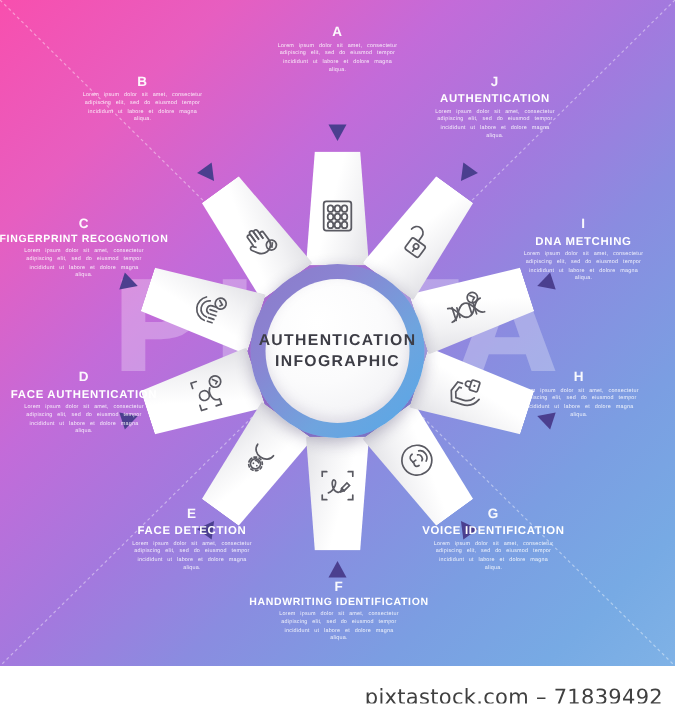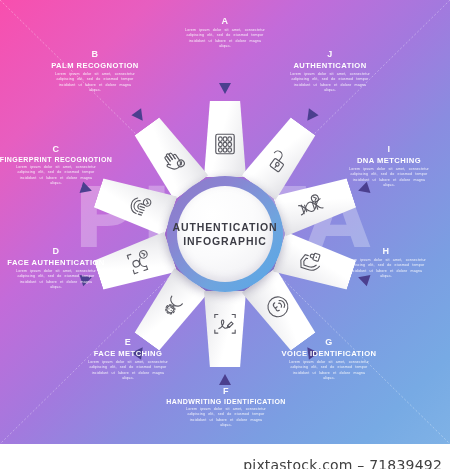--- a/index.html
+++ b/index.html
@@ -399,39 +399,38 @@
     </div>
   </div>
 
   <div class="label" style="left:161px;top:16px;">
     <div class="lbl-letter">A</div>
     <div class="lbl-body">Lorem ipsum dolor sit amet, consectetur adipiscing elit, sed do eiusmod tempor incididunt ut labore et dolore magna aliqua.</div>
   </div>
 
   <div class="label" style="left:31px;top:49px;">
     <div class="lbl-letter">B</div>
-    <div class="lbl-title">PALM RECOGNOTION</div>
     <div class="lbl-body">Lorem ipsum dolor sit amet, consectetur adipiscing elit, sed do eiusmod tempor incididunt ut labore et dolore magna aliqua.</div>
   </div>
 
   <div class="label" style="left:-9px;top:144px;width:130px;">
     <div class="lbl-letter">C</div>
     <div class="lbl-title" style="font-size:7px;">FINGERPRINT RECOGNOTION</div>
     <div class="lbl-body">Lorem ipsum dolor sit amet, consectetur adipiscing elit, sed do eiusmod tempor incididunt ut labore et dolore magna aliqua.</div>
   </div>
 
   <div class="label" style="left:-8px;top:246px;">
     <div class="lbl-letter">D</div>
     <div class="lbl-title">FACE AUTHENTICATION</div>
     <div class="lbl-body">Lorem ipsum dolor sit amet, consectetur adipiscing elit, sed do eiusmod tempor incididunt ut labore et dolore magna aliqua.</div>
   </div>
 
   <div class="label" style="left:64px;top:337px;">
     <div class="lbl-letter">E</div>
-    <div class="lbl-title">FACE METCHING</div>
+    <div class="lbl-title">FACE DETECTION</div>
     <div class="lbl-body">Lorem ipsum dolor sit amet, consectetur adipiscing elit, sed do eiusmod tempor incididunt ut labore et dolore magna aliqua.</div>
   </div>
 
   <div class="label" style="left:161px;top:386px;width:130px;">
     <div class="lbl-letter">F</div>
     <div class="lbl-title" style="font-size:7px;">HANDWRITING IDENTIFICATION</div>
     <div class="lbl-body">Lorem ipsum dolor sit amet, consectetur adipiscing elit, sed do eiusmod tempor incididunt ut labore et dolore magna aliqua.</div>
   </div>
 
   <div class="label" style="left:265px;top:337px;">

